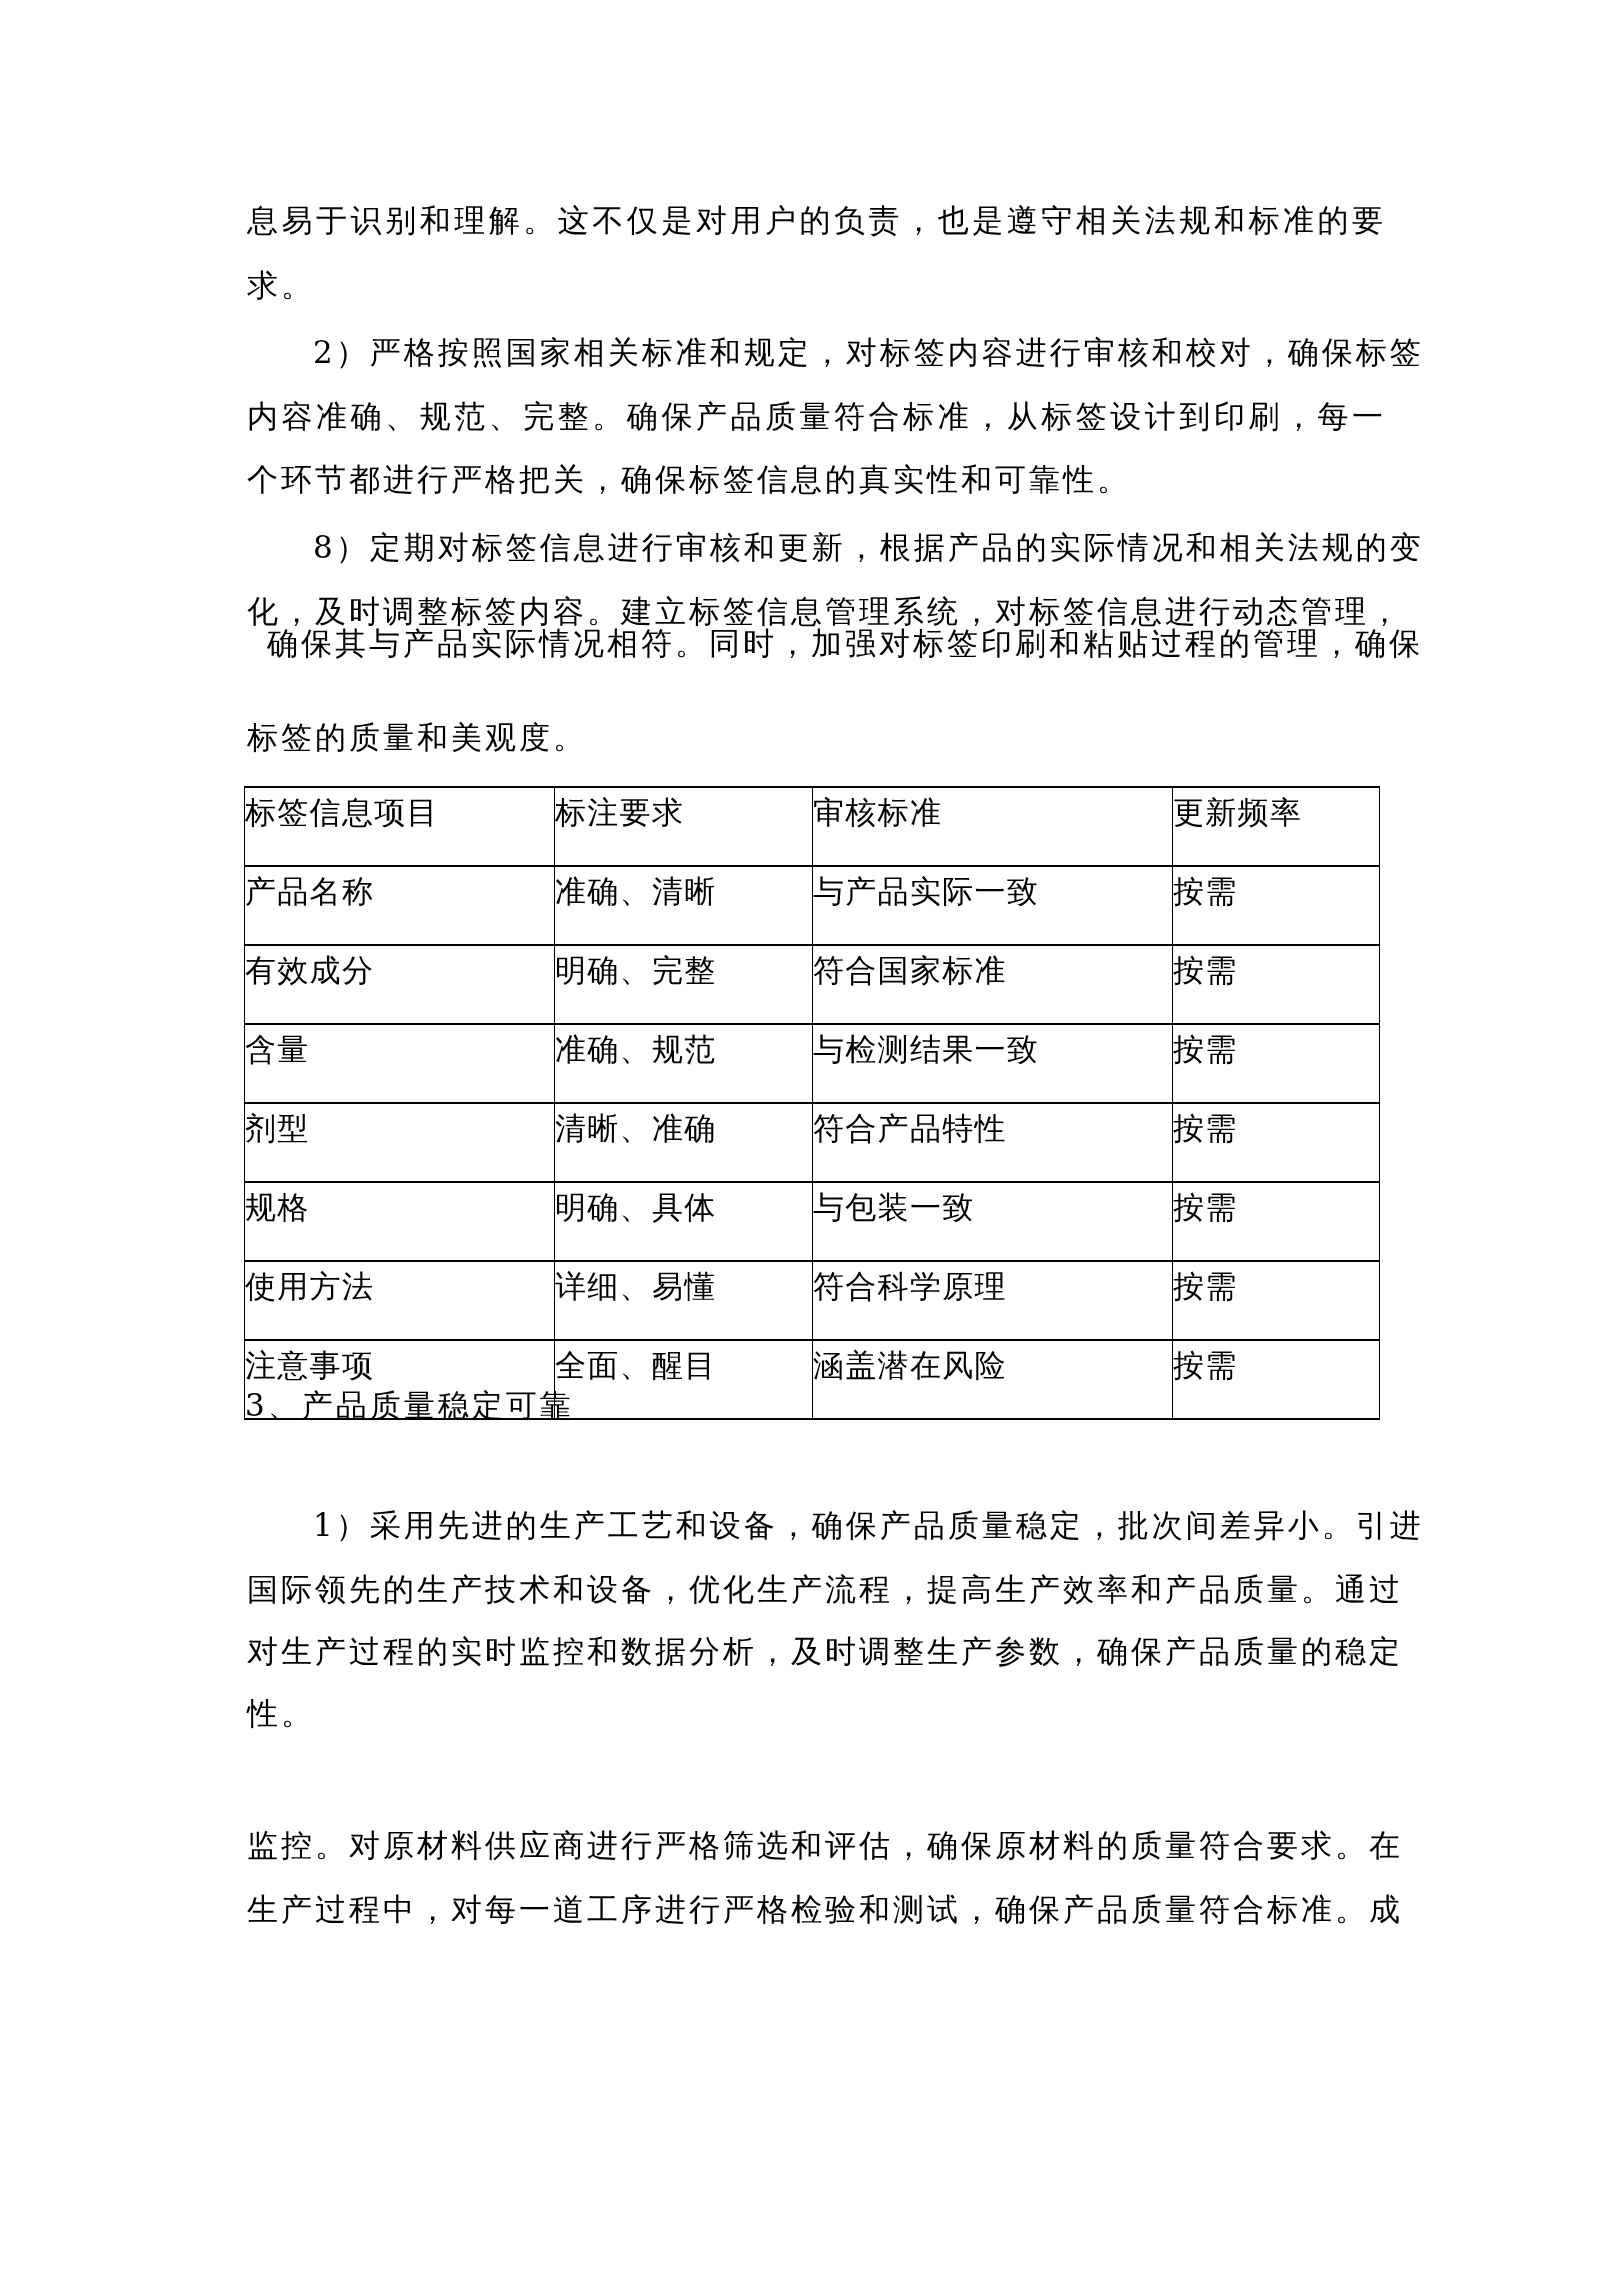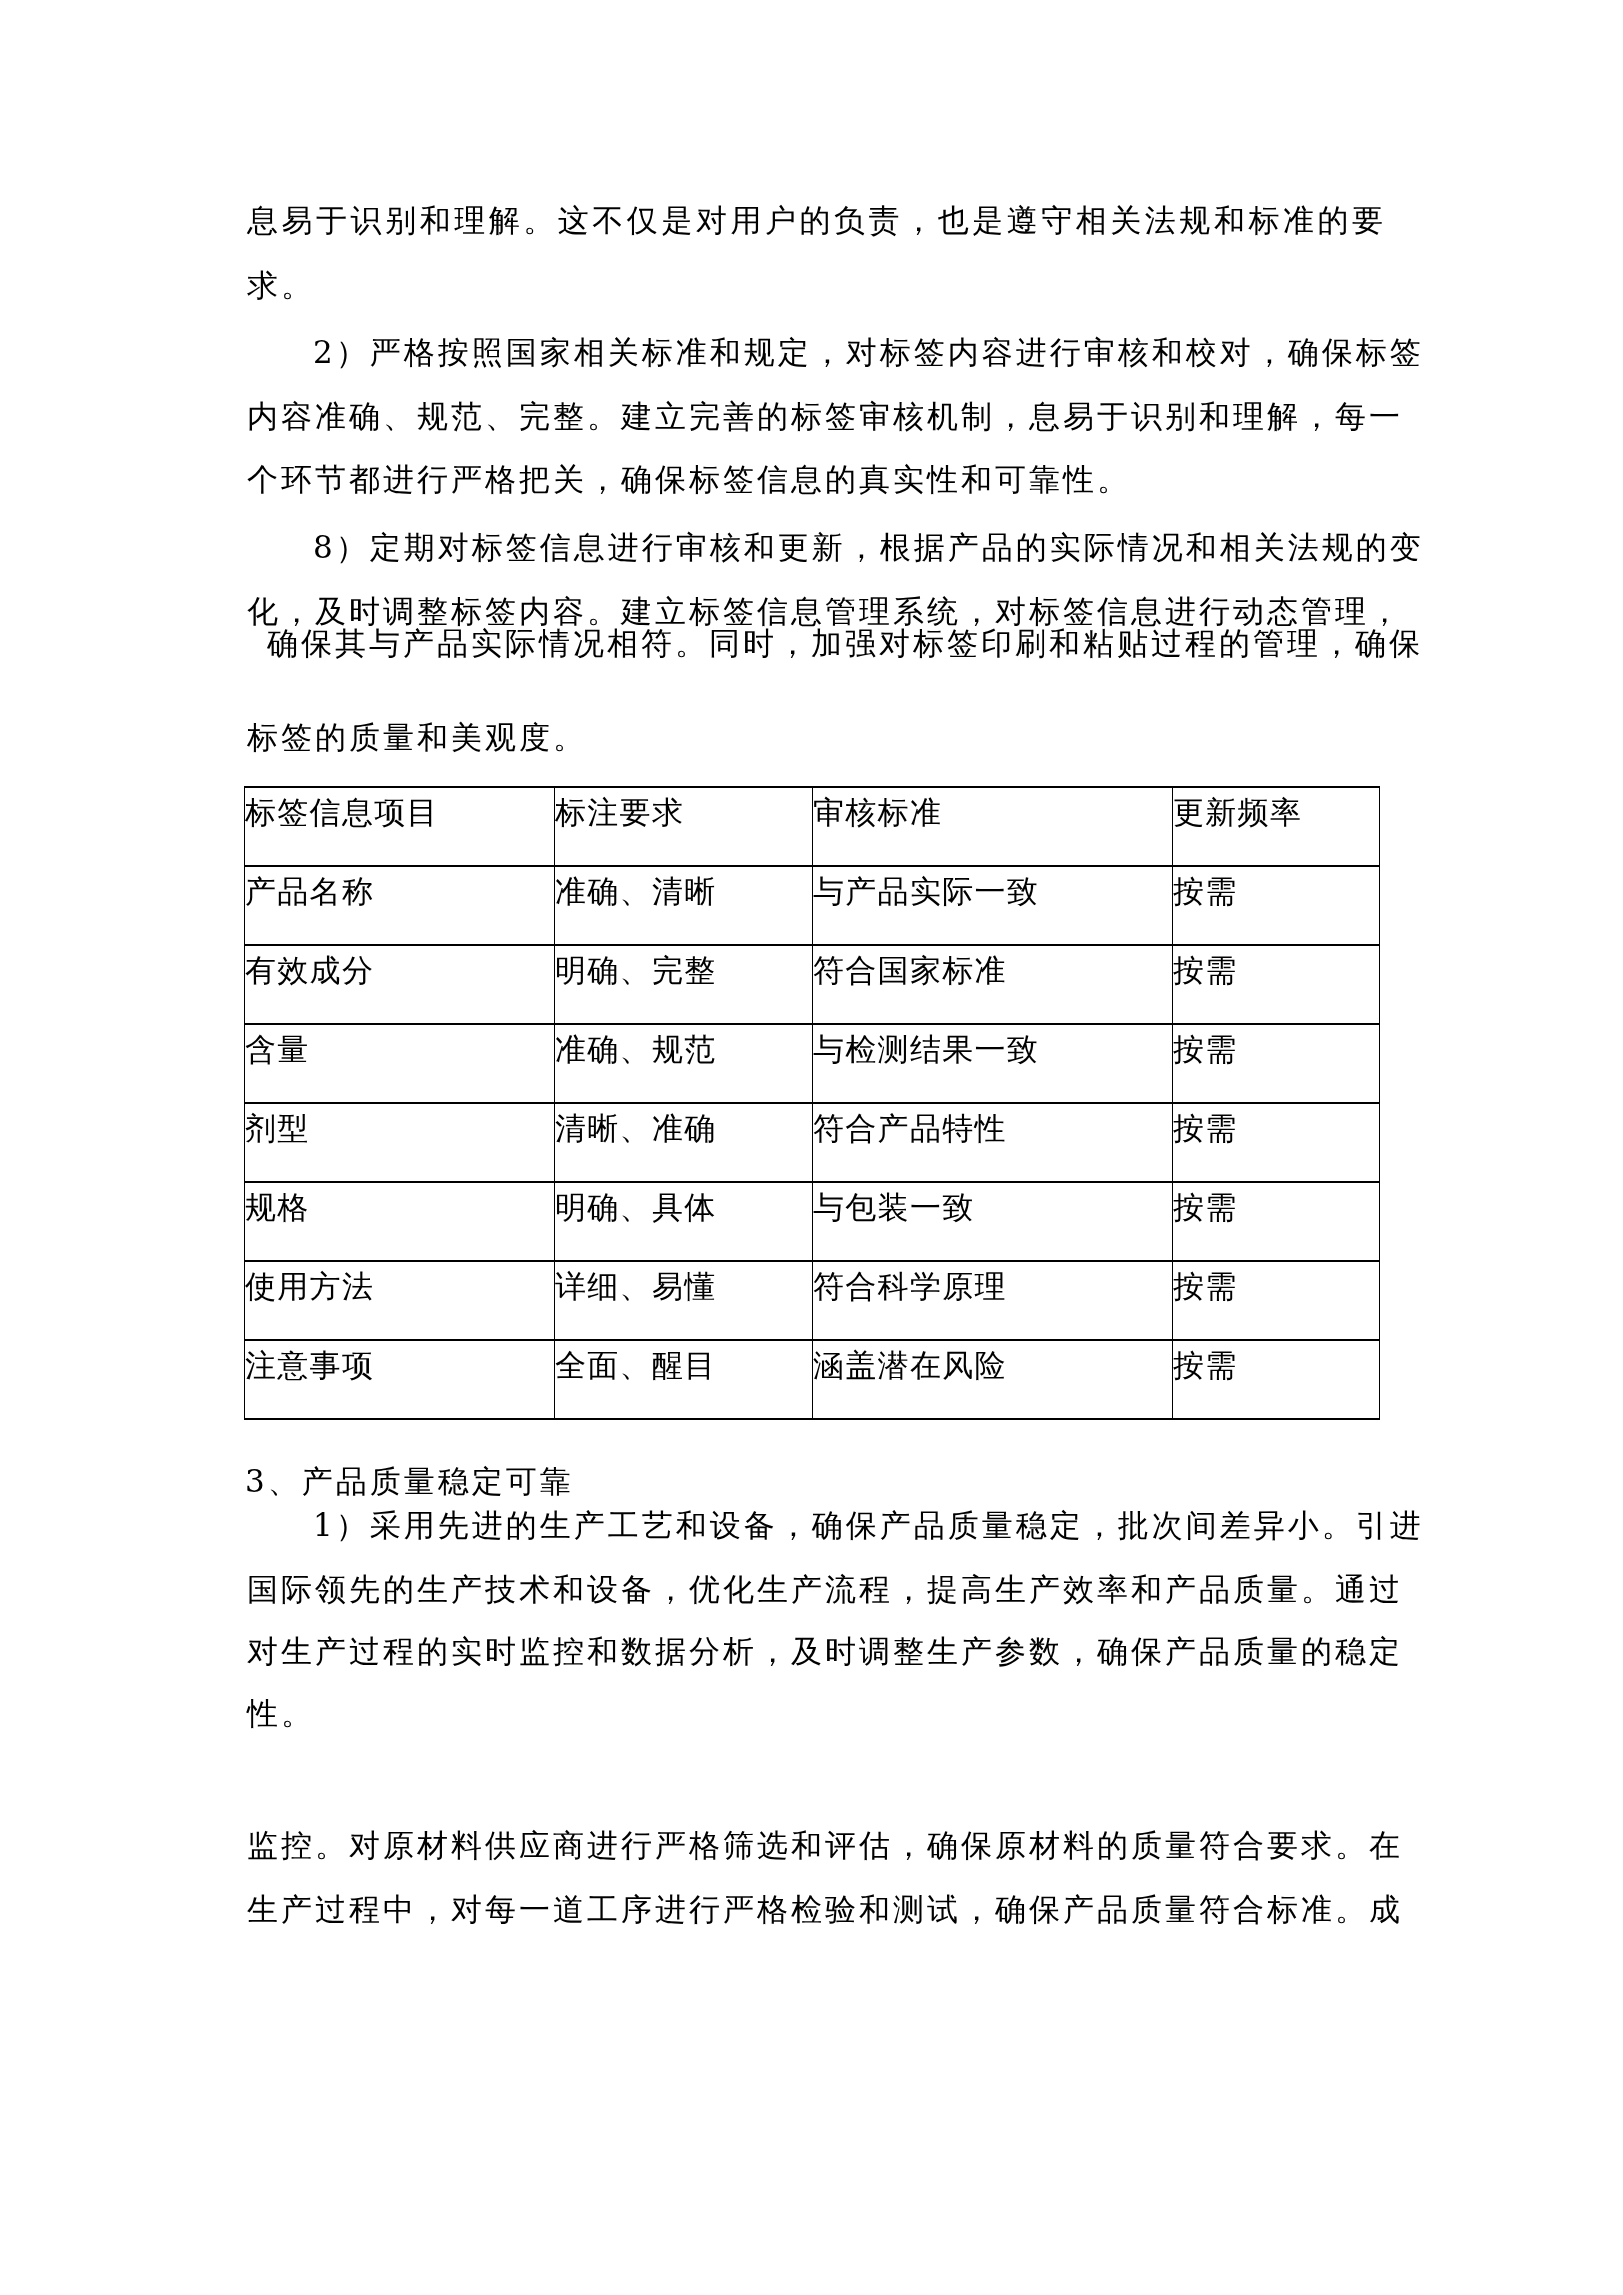--- a/index.html
+++ b/index.html
@@ -71,21 +71,21 @@
   </style>
 </head>
 <body>
 
 <div class="page">
 
   <div class="line justify" style="top:201px;">息易于识别和理解。这不仅是对用户的负责，也是遵守相关法规和标准的要</div>
   <div class="line" style="top:266px;">求。</div>
 
   <div class="line indent justify" style="top:333px; width:1073px;">2）严格按照国家相关标准和规定，对标签内容进行审核和校对，确保标签</div>
-  <div class="line justify" style="top:397px;">内容准确、规范、完整。建立完善的标签审核机制，息易于识别和理解，每一</div>
+  <div class="line justify" style="top:397px;">内容准确、规范、完整。确保产品质量符合标准，从标签设计到印刷，每一</div>
   <div class="line" style="top:460px;">个环节都进行严格把关，确保标签信息的真实性和可靠性。</div>
 
   <div class="line indent justify" style="top:528px; width:1073px;">8）定期对标签信息进行审核和更新，根据产品的实际情况和相关法规的变</div>
   <div class="line" style="top:592px;">化，及时调整标签内容。建立标签信息管理系统，对标签信息进行动态管理，</div>
   <div class="line justify" style="top:624px;margin-left:20px;">确保其与产品实际情况相符。同时，加强对标签印刷和粘贴过程的管理，确保</div>
   <div class="line" style="top:718px;">标签的质量和美观度。</div>
 
   <table class="doc-table">
     <colgroup>
       <col class="c1">
@@ -202,21 +202,21 @@
       <td>
             <span>涵盖潜在风险</span>
           </td>
       <td>
             <span>按需</span>
           </td>
     </tr>
   </tbody>
     </table>
 
-  <div class="line" style="top:1462px; left:245px;">3、产品质量稳定可靠</div>
+  <div class="line" style="top:1386px; left:245px;">3、产品质量稳定可靠</div>
 
   <div class="line indent justify" style="top:1506px; width:1073px;">1）采用先进的生产工艺和设备，确保产品质量稳定，批次间差异小。引进</div>
   <div class="line justify" style="top:1570px;">国际领先的生产技术和设备，优化生产流程，提高生产效率和产品质量。通过</div>
   <div class="line justify" style="top:1632px;">对生产过程的实时监控和数据分析，及时调整生产参数，确保产品质量的稳定</div>
   <div class="line" style="top:1694px;">性。</div>
 
   <div class="line justify" style="top:1826px;">监控。对原材料供应商进行严格筛选和评估，确保原材料的质量符合要求。在</div>
   <div class="line justify" style="top:1890px;">生产过程中，对每一道工序进行严格检验和测试，确保产品质量符合标准。成</div>
 
 </div>

